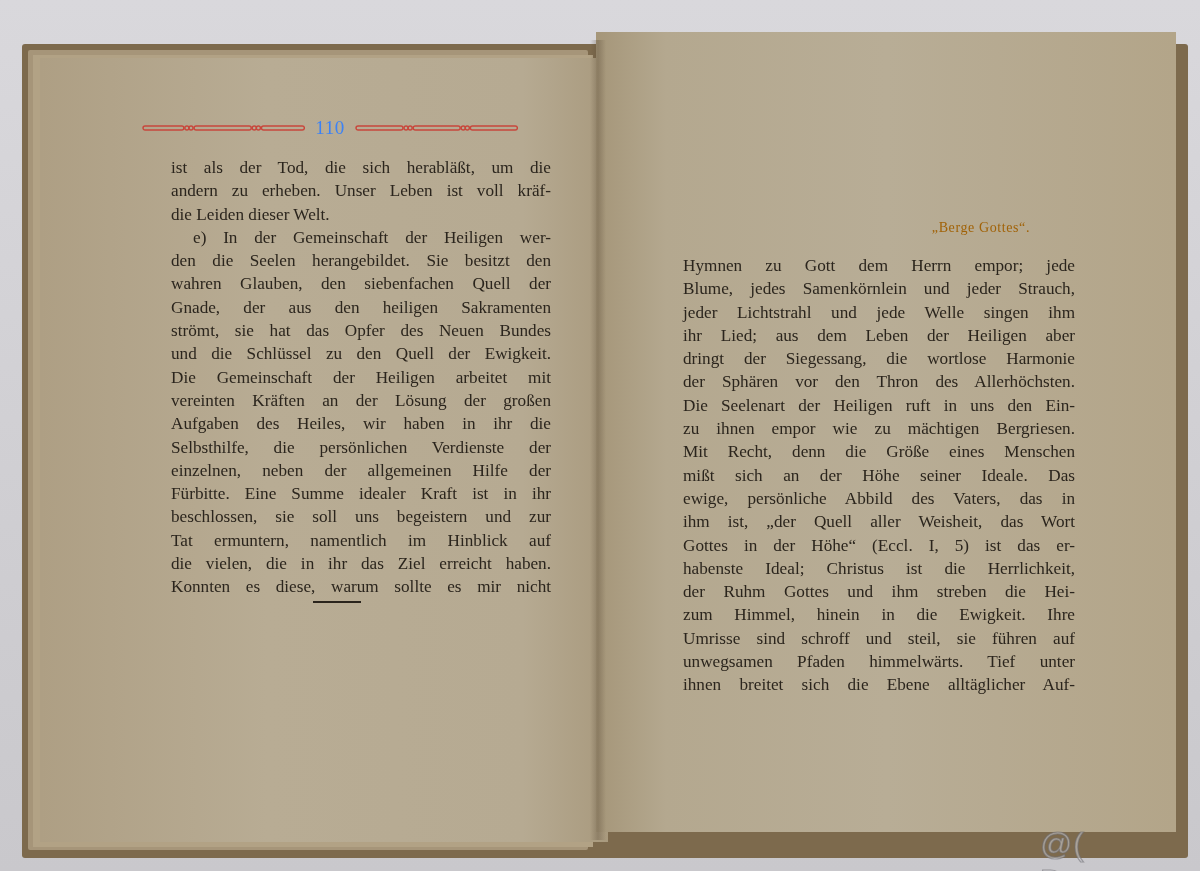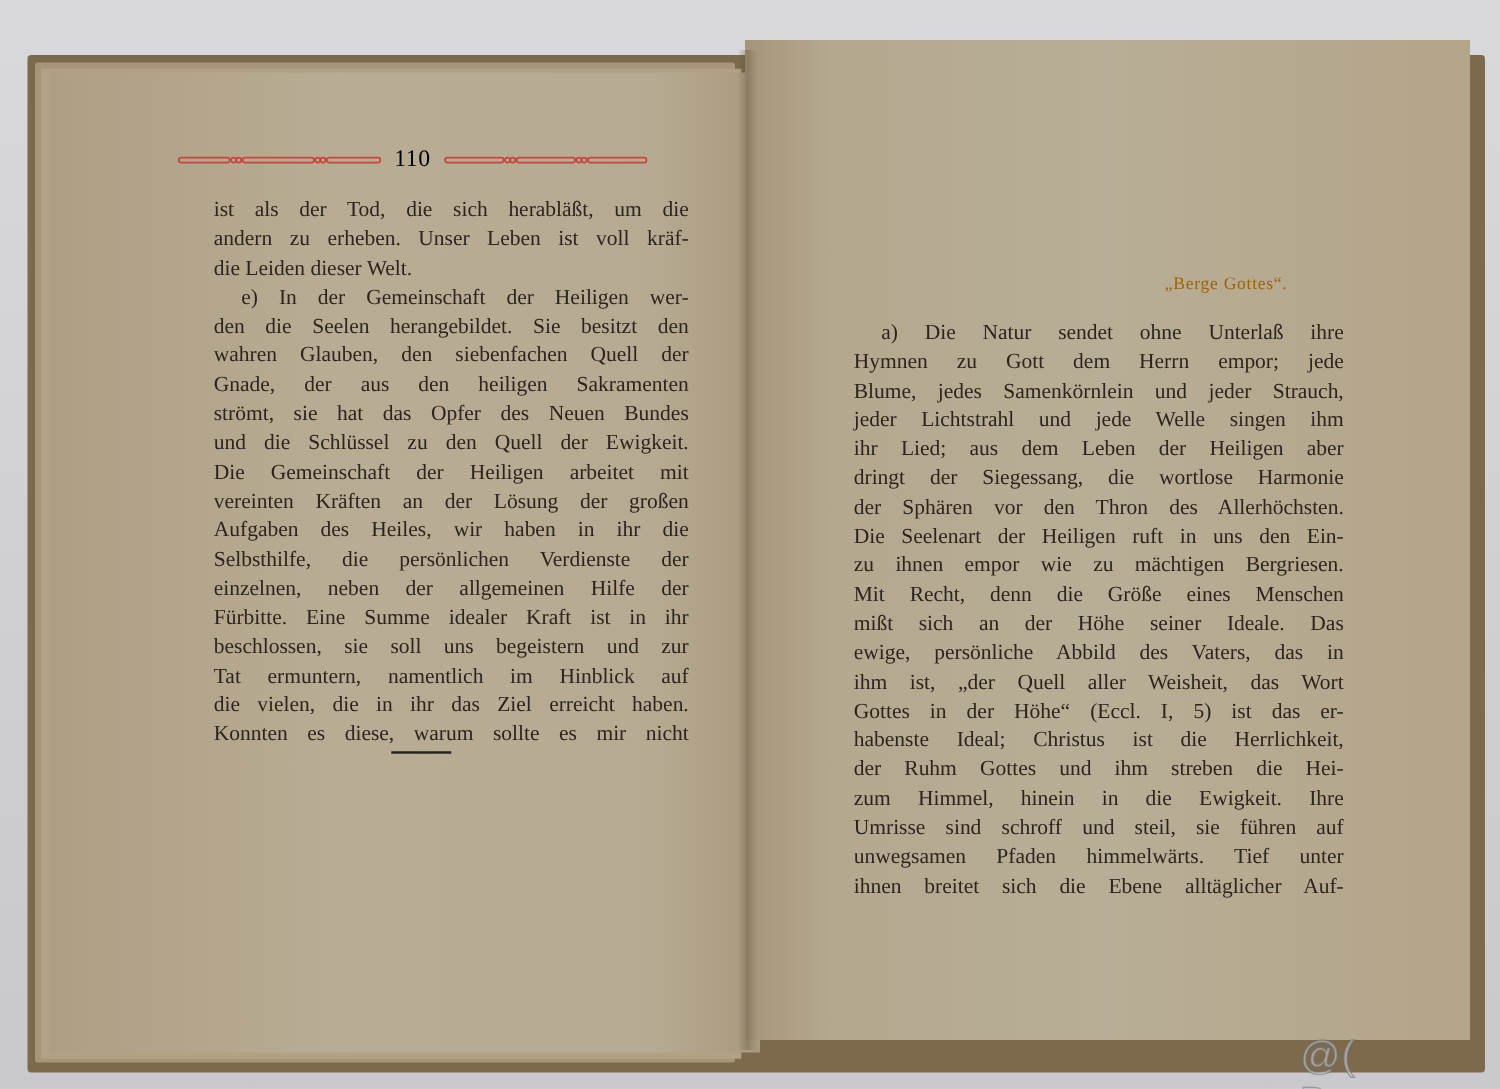--- a/index.html
+++ b/index.html
@@ -16,21 +16,21 @@
   .page-left{left:40px;top:58px;width:568px;height:784px;
     background:linear-gradient(90deg,#ae9f84 0%,#b8ac94 40%,#b6aa92 85%,#a99a7e 100%);}
   .page-right{left:596px;top:32px;width:580px;height:800px;
     background:linear-gradient(90deg,#a59679 0%,#b4a88f 12%,#b8ad96 50%,#b3a589 100%);}
   .gutter{position:absolute;left:590px;top:40px;width:16px;height:800px;
     background:linear-gradient(90deg,rgba(90,75,55,0.0),rgba(90,75,55,0.35),rgba(90,75,55,0.0));}
   .header{position:absolute;left:142px;top:116px;width:376px;height:24px;
     display:flex;align-items:center;justify-content:center;}
   .orn{flex:1;height:8px;position:relative;}
   .orn svg{width:100%;height:8px;display:block;}
-  .pagenum{font-size:19px;color:#000000;margin:0 10px;letter-spacing:0.5px;}
+  .pagenum{font-size:19px;color:#3b82f6;margin:0 10px;letter-spacing:0.5px;}
   .text{position:absolute;font-size:17.2px;line-height:23.3px;color:#2b251d;
     text-align:justify;}
   .text .ln{display:block;text-align:justify;text-align-last:justify;white-space:nowrap;}
   .text .ln.last{text-align-last:left;}
   .left-text{left:142px;top:156px;width:380px;margin-left:29px;}
   .right-text{left:683px;top:254px;width:392px;}
   .indent{padding-left:22px;}
   .endrule{position:absolute;left:313px;top:601px;width:48px;height:2px;background:#2a241c;}
   .title{position:absolute;left:700px;top:220px;width:330px;text-align:right;
     font-size:14px;color:#a16207;letter-spacing:0.6px;}
@@ -97,21 +97,20 @@
   <span class="ln">Fürbitte. Eine Summe idealer Kraft ist in ihr</span>
   <span class="ln">beschlossen, sie soll uns begeistern und zur</span>
   <span class="ln">Tat ermuntern, namentlich im Hinblick auf</span>
   <span class="ln">die vielen, die in ihr das Ziel erreicht haben.</span>
   <span class="ln">Konnten es diese, warum sollte es mir nicht</span>
 </div>
 <div class="endrule"></div>
 
 <div class="title">„Berge Gottes“.</div>
 <div class="text right-text">
-  <span class="ln indent">a) Die Natur sendet ohne Unterlaß ihre</span>
   <span class="ln">Hymnen zu Gott dem Herrn empor; jede</span>
   <span class="ln">Blume, jedes Samenkörnlein und jeder Strauch,</span>
   <span class="ln">jeder Lichtstrahl und jede Welle singen ihm</span>
   <span class="ln">ihr Lied; aus dem Leben der Heiligen aber</span>
   <span class="ln">dringt der Siegessang, die wortlose Harmonie</span>
   <span class="ln">der Sphären vor den Thron des Allerhöchsten.</span>
   <span class="ln">Die Seelenart der Heiligen ruft in uns den Ein-</span>
   <span class="ln">zu ihnen empor wie zu mächtigen Bergriesen.</span>
   <span class="ln">Mit Recht, denn die Größe eines Menschen</span>
   <span class="ln">mißt sich an der Höhe seiner Ideale. Das</span>

